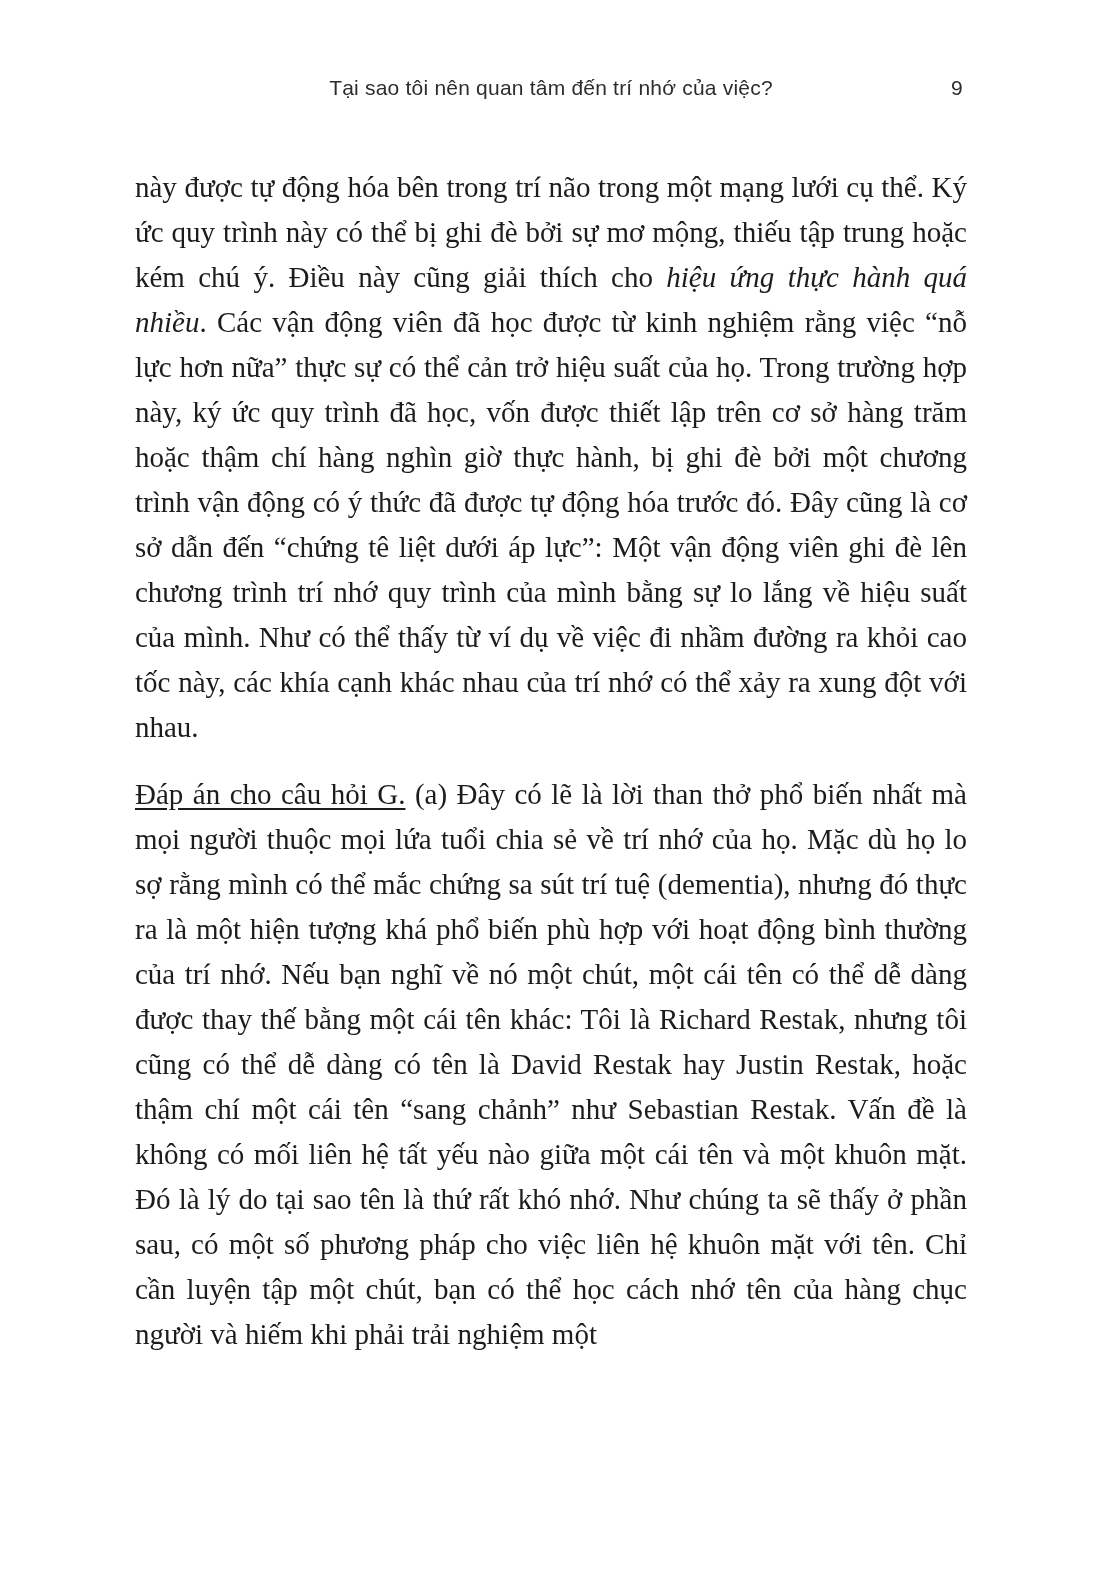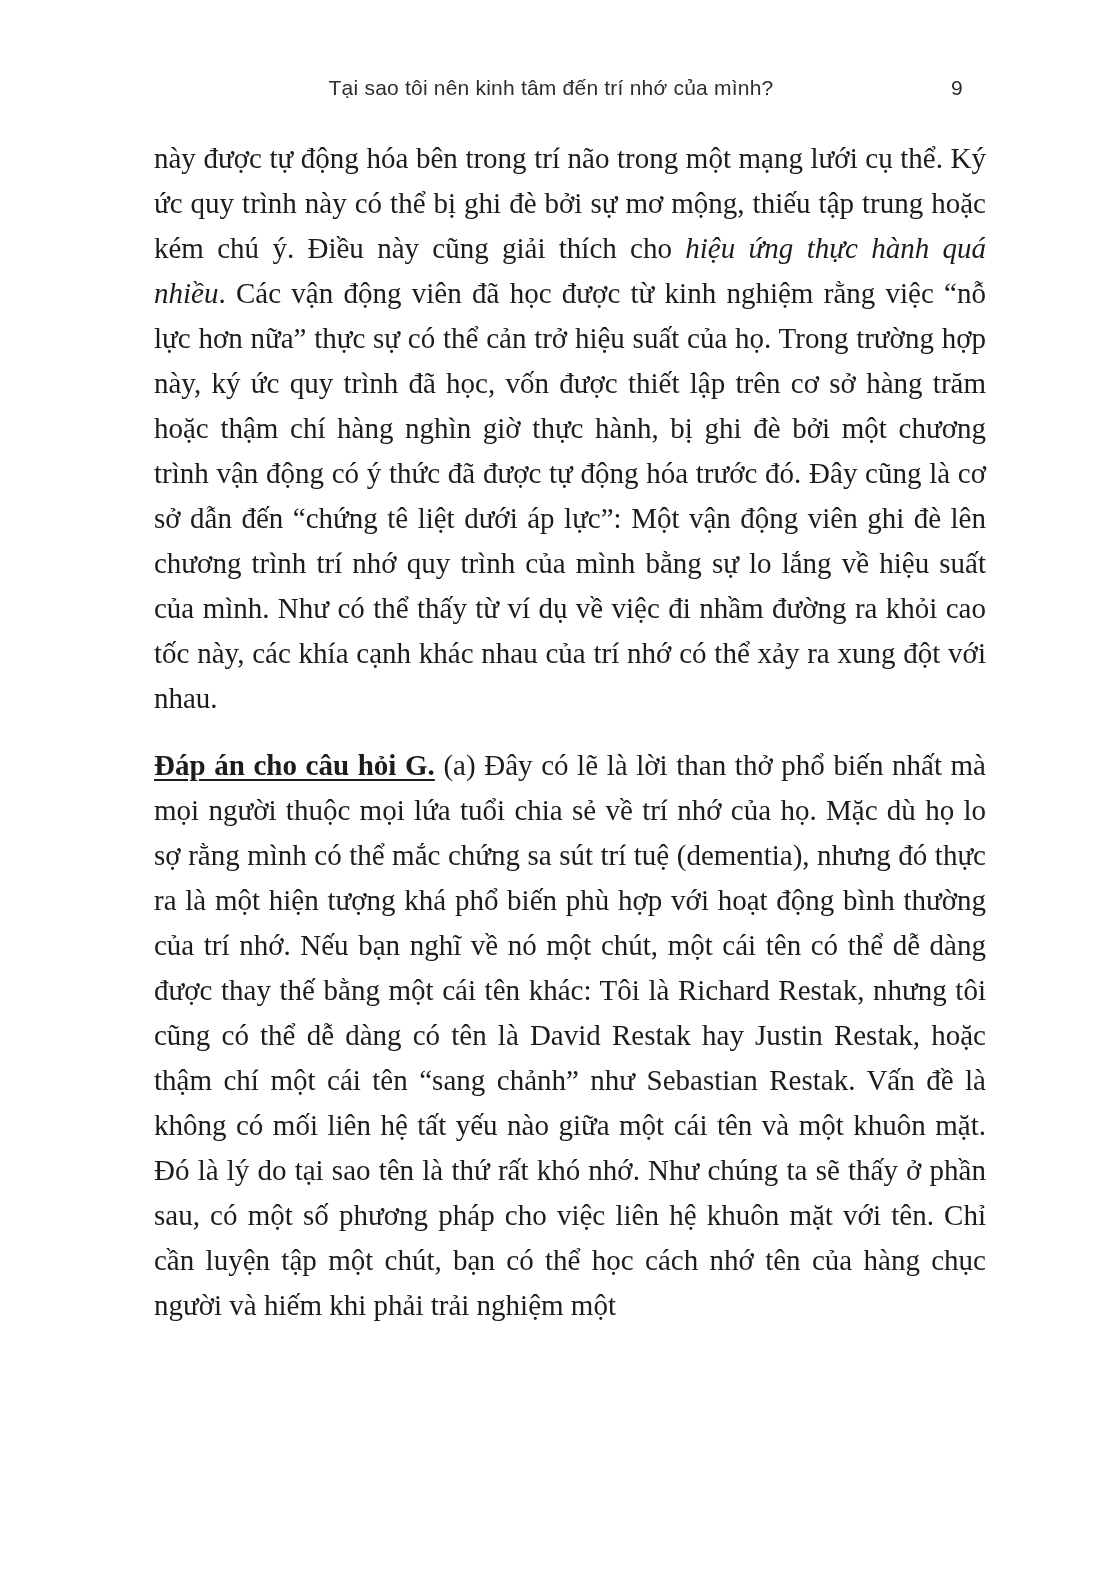--- a/index.html
+++ b/index.html
@@ -34,48 +34,46 @@
     transform: translateX(-50%);
     white-space: nowrap;
   }
   .page-number {
     position: absolute;
     right: 4px;
     top: 0;
   }
   .page-body {
     position: absolute;
-    top: 136px;
+    top: 165px;
     left: 135px;
     width: 832px;
     font-family: "Liberation Serif", "DejaVu Serif", serif;
     font-size: 29px;
     line-height: 45px;
     color: #1c1c1c;
     text-align: justify;
     text-justify: inter-word;
-    margin-left: 19px;
   }
   .para {
     margin: 0 0 22px 0;
   }
   .seg-normal { font-style: normal; }
   .seg-italic { font-style: italic; }
   .seg-underline {
     text-decoration: underline;
     text-underline-offset: 4px;
     text-decoration-thickness: 1.5px;
-    font-weight: bold;
   }
 </style>
 </head>
 <body>
 
 <div class="page">
   <header class="page-header">
-    <span class="header-title">Tại sao tôi nên kinh tâm đến trí nhớ của mình?</span>
+    <span class="header-title">Tại sao tôi nên quan tâm đến trí nhớ của việc?</span>
     <span class="page-number">9</span>
   </header>
   <main class="page-body">
       <p class="para"><span class="seg-normal">này được tự động hóa bên trong trí não trong một mạng lưới cụ thể. Ký ức quy trình này có thể bị ghi đè bởi sự mơ mộng, thiếu tập trung hoặc kém chú ý. Điều này cũng giải thích cho </span><span class="seg-italic">hiệu ứng thực hành quá nhiều</span><span class="seg-normal">. Các vận động viên đã học được từ kinh nghiệm rằng việc “nỗ lực hơn nữa” thực sự có thể cản trở hiệu suất của họ. Trong trường hợp này, ký ức quy trình đã học, vốn được thiết lập trên cơ sở hàng trăm hoặc thậm chí hàng nghìn giờ thực hành, bị ghi đè bởi một chương trình vận động có ý thức đã được tự động hóa trước đó. Đây cũng là cơ sở dẫn đến “chứng tê liệt dưới áp lực”: Một vận động viên ghi đè lên chương trình trí nhớ quy trình của mình bằng sự lo lắng về hiệu suất của mình. Như có thể thấy từ ví dụ về việc đi nhầm đường ra khỏi cao tốc này, các khía cạnh khác nhau của trí nhớ có thể xảy ra xung đột với nhau.</span></p>
       <p class="para"><span class="seg-underline">Đáp án cho câu hỏi G.</span><span class="seg-normal"> (a) Đây có lẽ là lời than thở phổ biến nhất mà mọi người thuộc mọi lứa tuổi chia sẻ về trí nhớ của họ. Mặc dù họ lo sợ rằng mình có thể mắc chứng sa sút trí tuệ (dementia), nhưng đó thực ra là một hiện tượng khá phổ biến phù hợp với hoạt động bình thường của trí nhớ. Nếu bạn nghĩ về nó một chút, một cái tên có thể dễ dàng được thay thế bằng một cái tên khác: Tôi là Richard Restak, nhưng tôi cũng có thể dễ dàng có tên là David Restak hay Justin Restak, hoặc thậm chí một cái tên “sang chảnh” như Sebastian Restak. Vấn đề là không có mối liên hệ tất yếu nào giữa một cái tên và một khuôn mặt. Đó là lý do tại sao tên là thứ rất khó nhớ. Như chúng ta sẽ thấy ở phần sau, có một số phương pháp cho việc liên hệ khuôn mặt với tên. Chỉ cần luyện tập một chút, bạn có thể học cách nhớ tên của hàng chục người và hiếm khi phải trải nghiệm một</span></p>
     </main>
 </div>
 
 </body></html>

